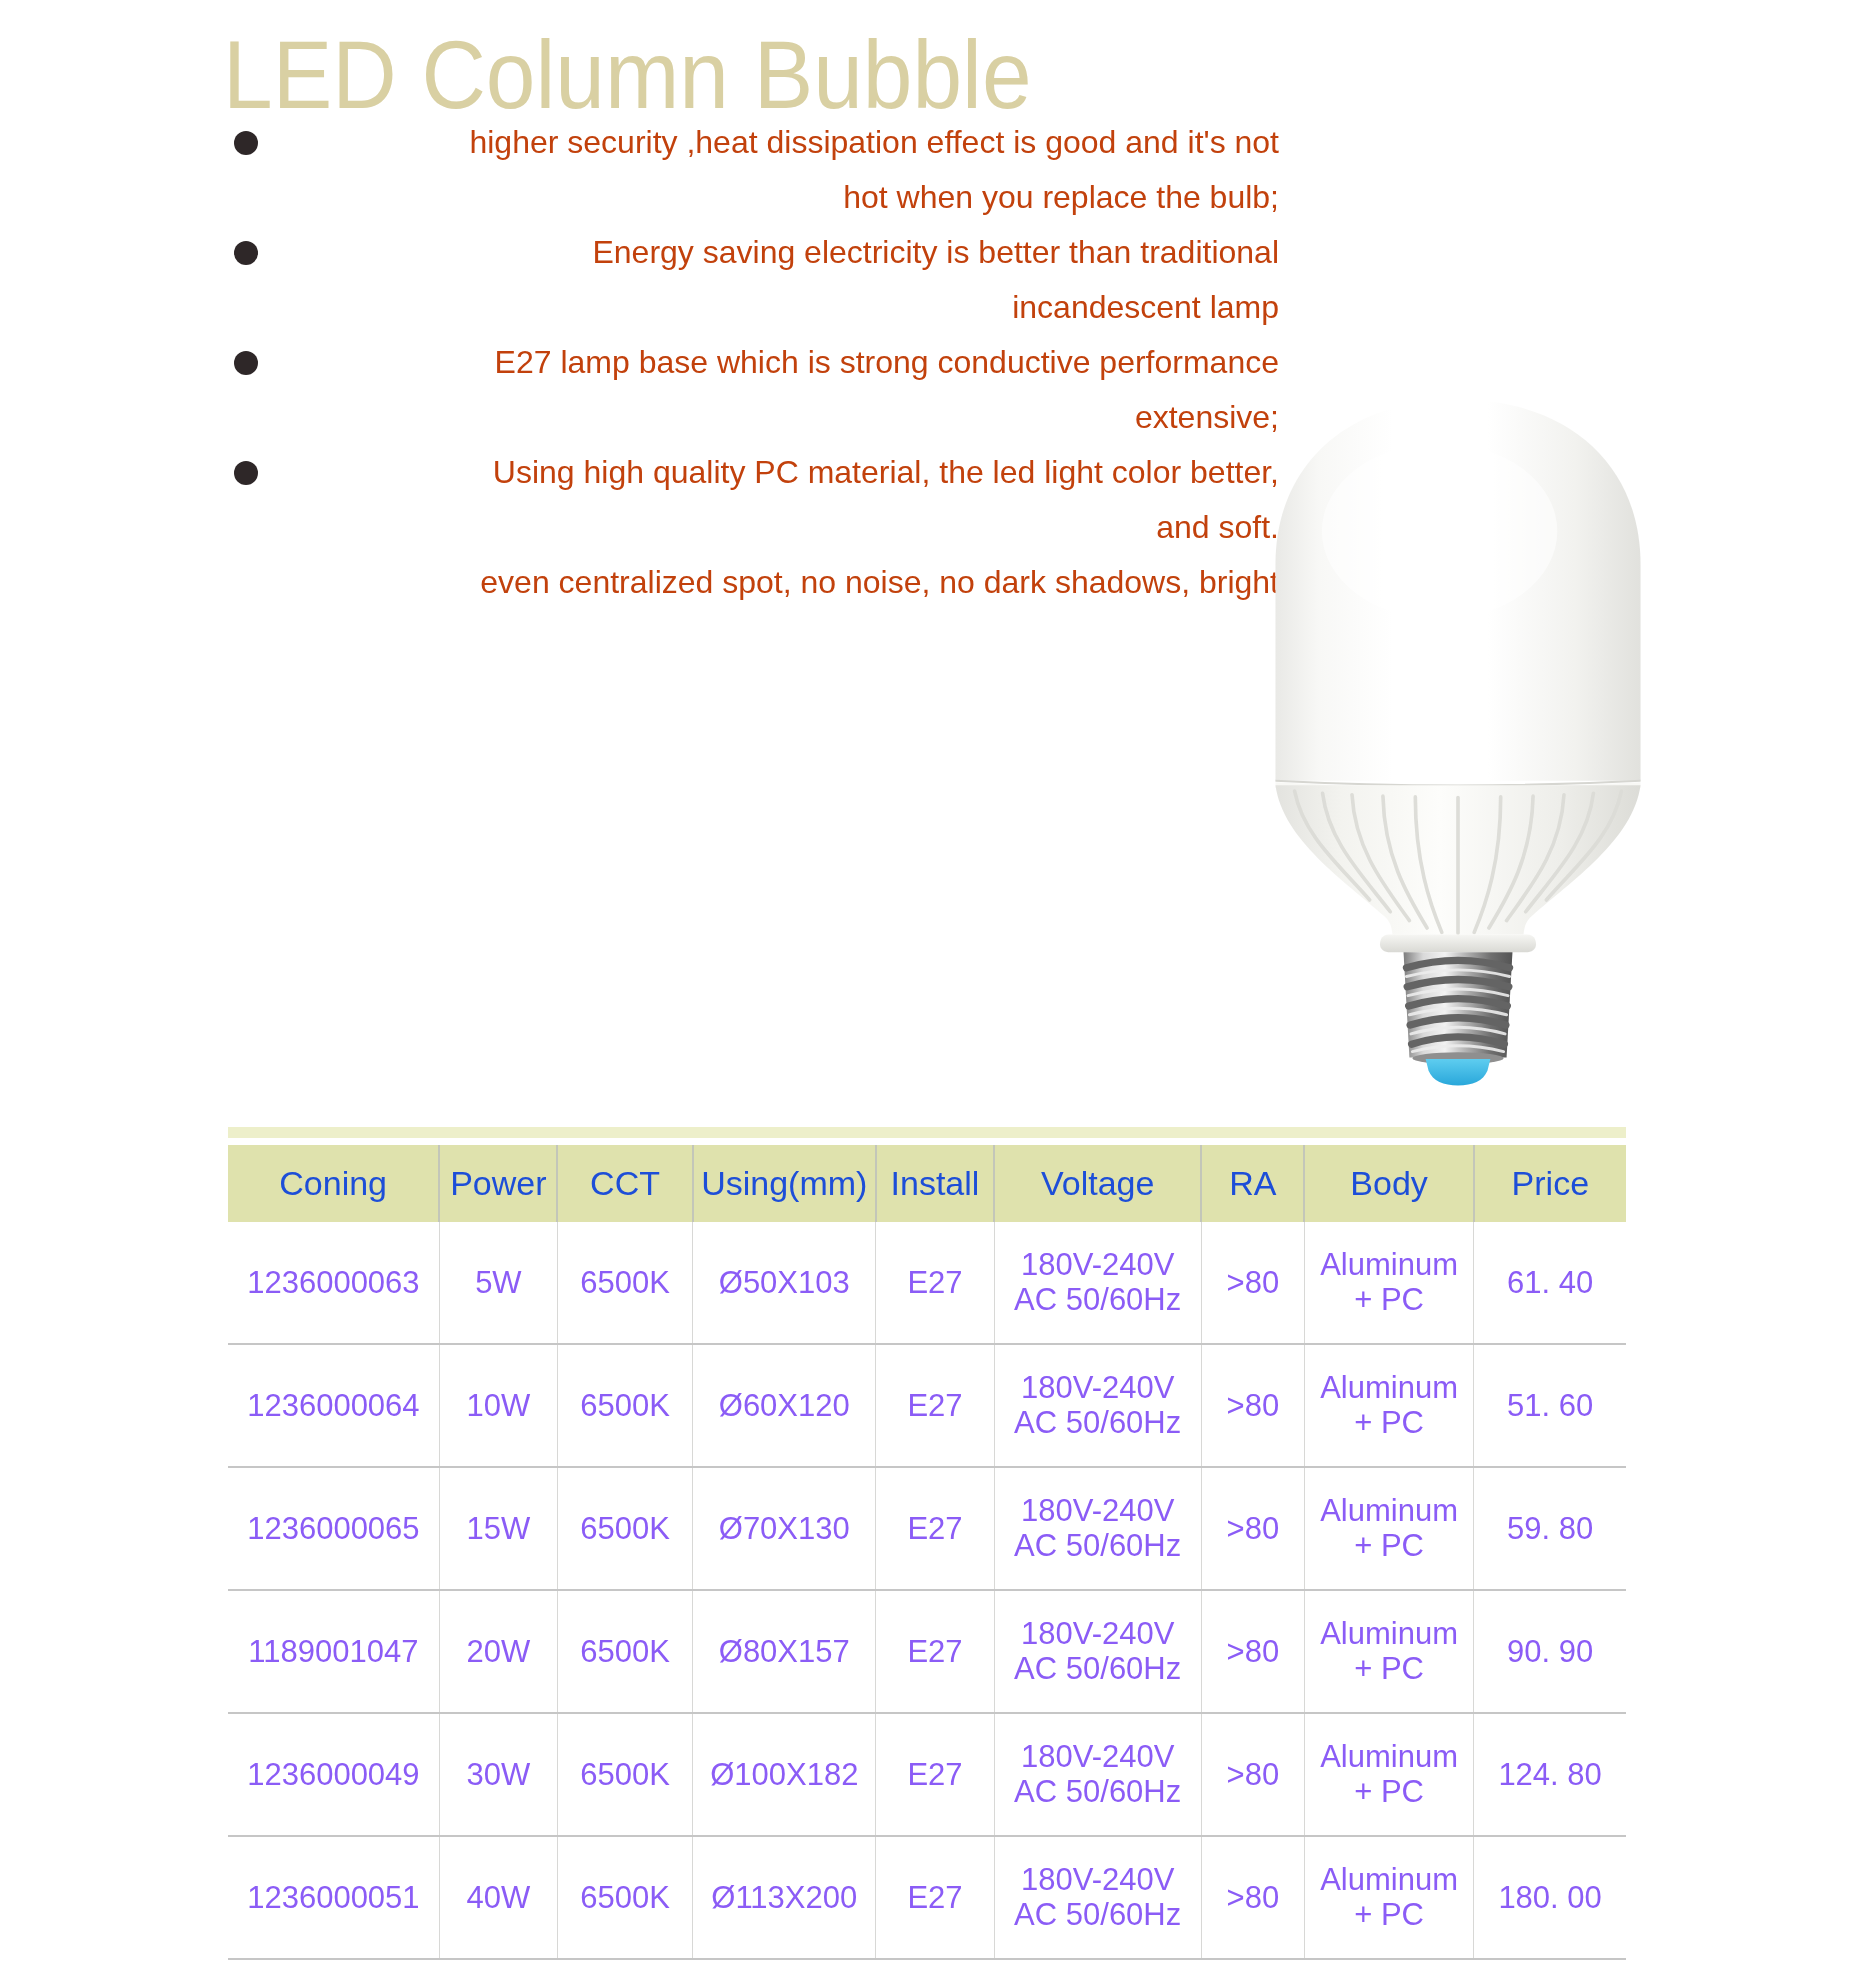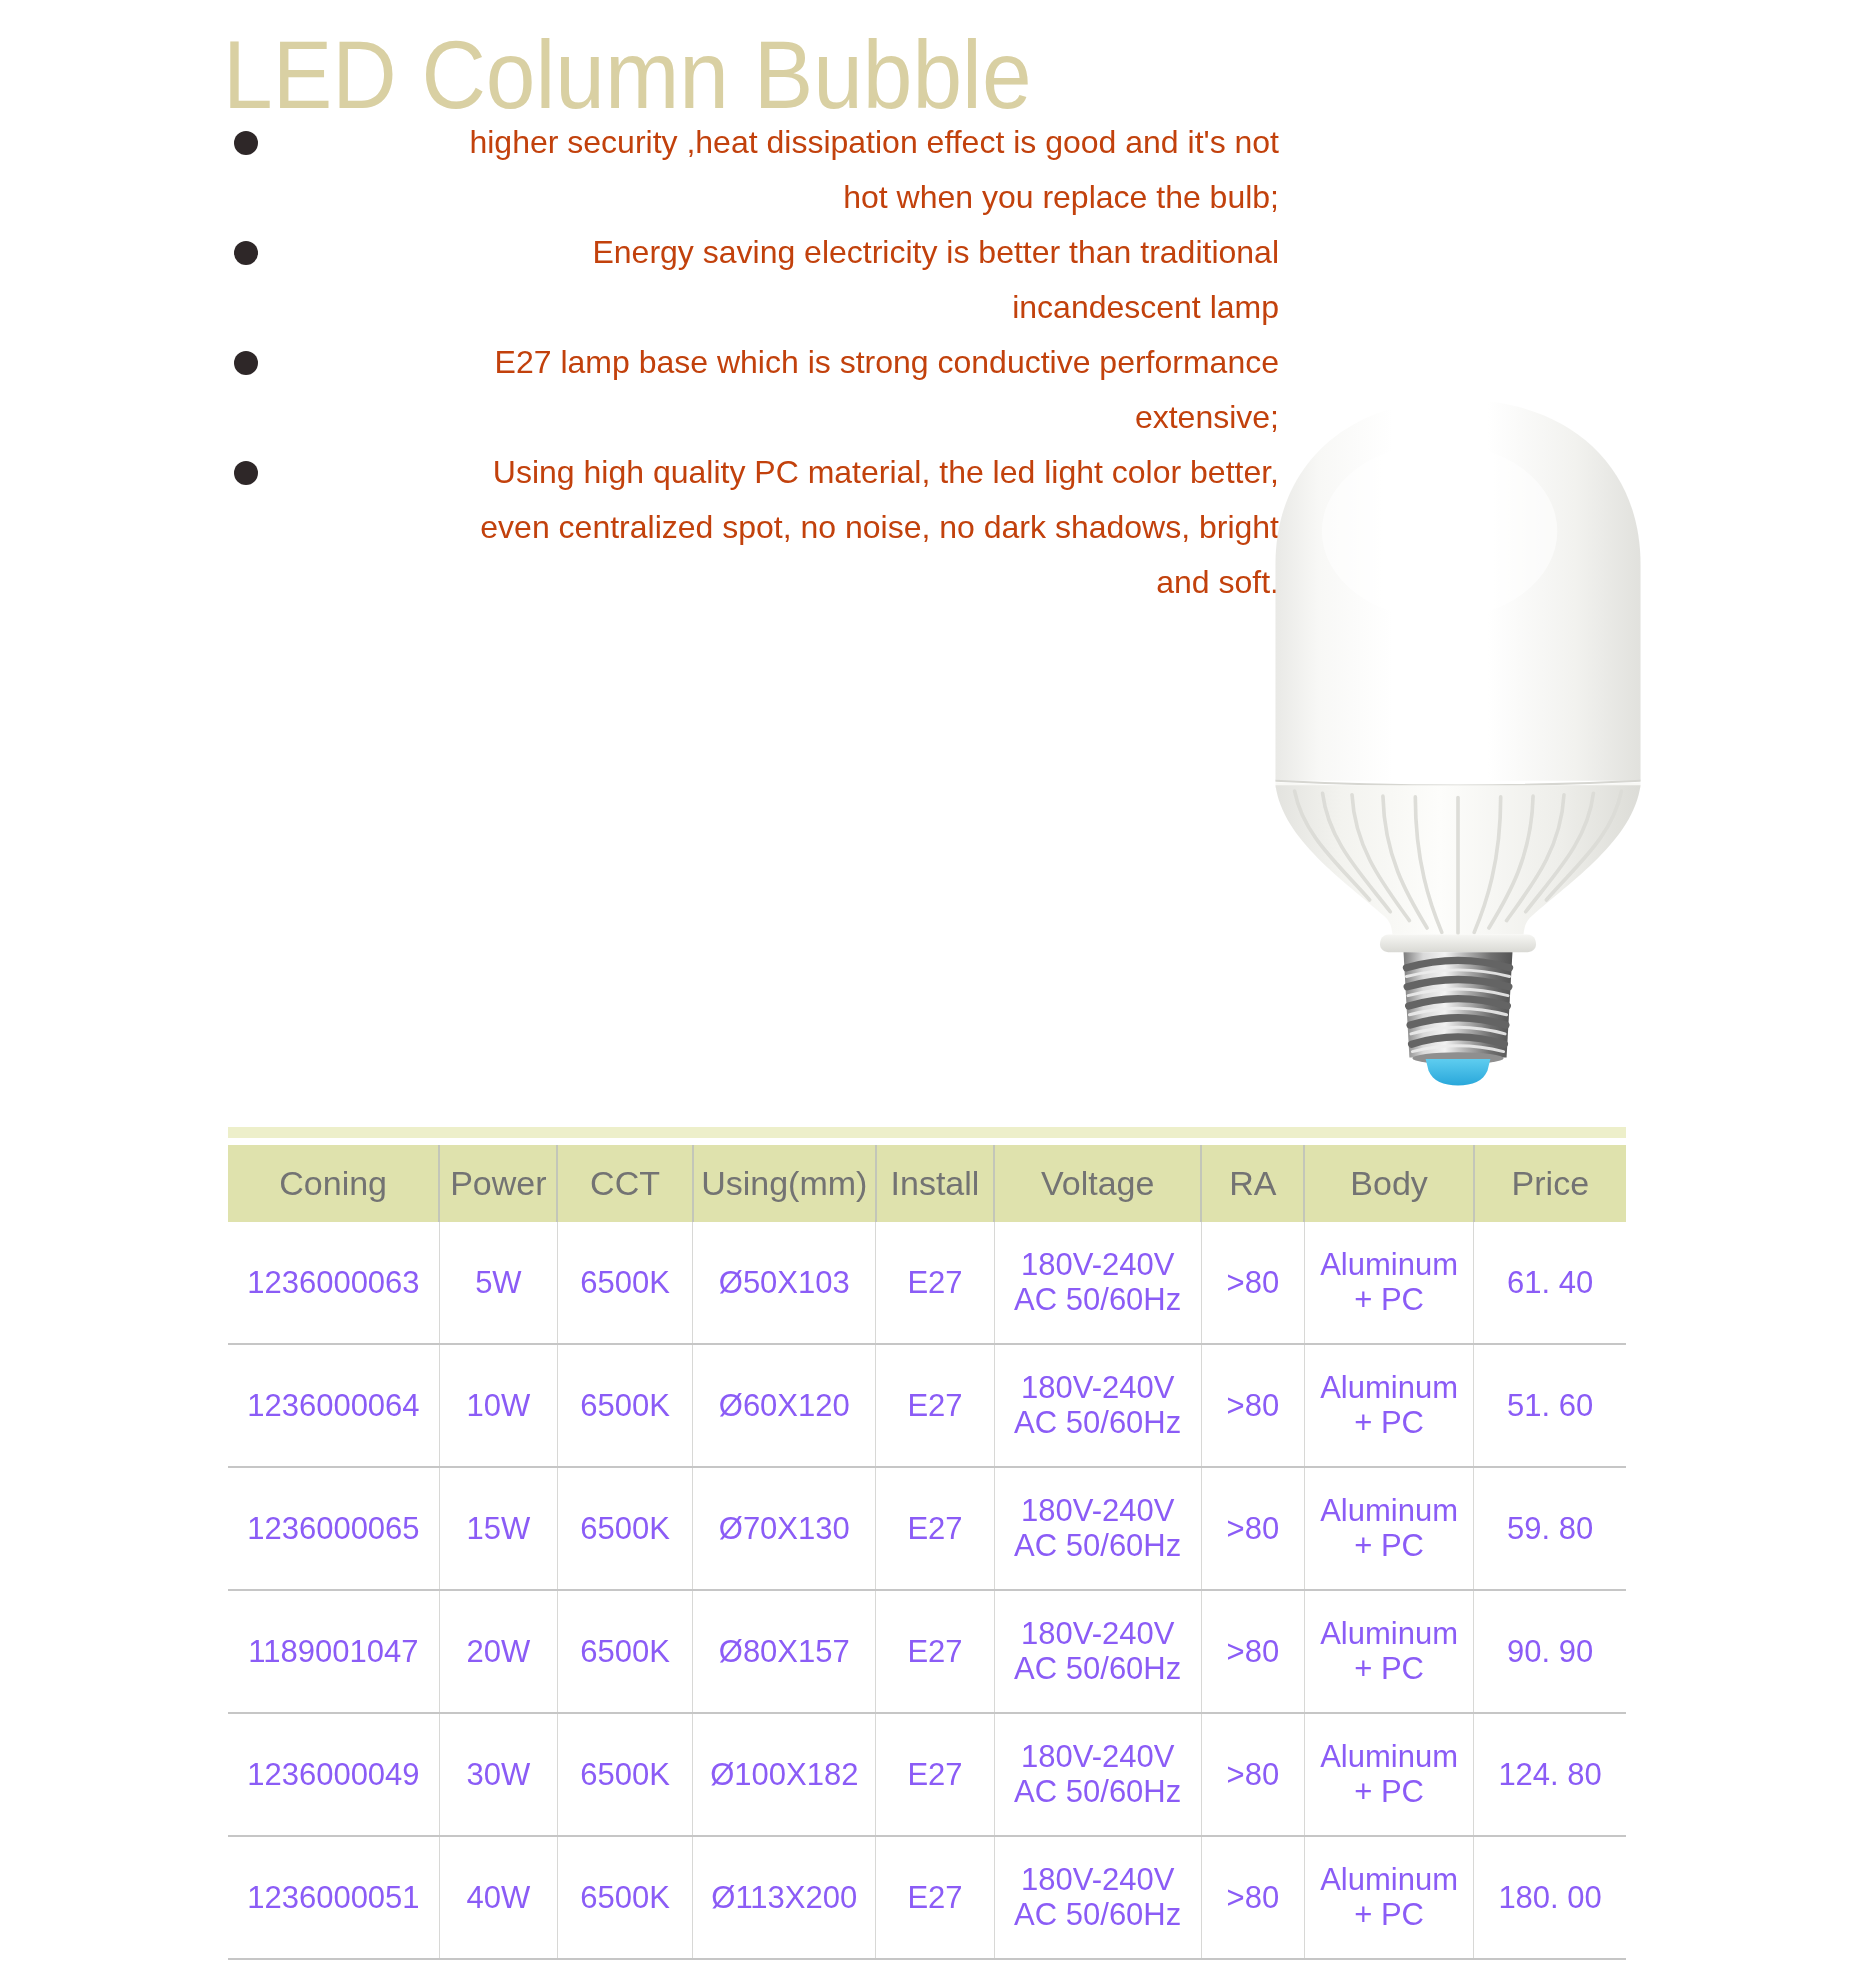--- a/index.html
+++ b/index.html
@@ -23,21 +23,21 @@
 
   
   .bulb{position:absolute;left:1274px;top:395px;width:368px;height:692px;}
   .bulb svg{display:block;width:100%;height:100%;}
 
   
   .spec{position:absolute;left:228px;top:1127px;width:1398px;}
   .band{height:11px;background:#edefca;margin-bottom:6.6px;}
   table.spec-table{border-collapse:collapse;table-layout:fixed;width:1398px;}
   .spec-table th{
-    background:#dfe2ad;height:77px;font-size:34px;font-weight:400;color:#737373;
+    background:#dfe2ad;height:77px;font-size:34px;font-weight:400;color:#1d4ed8;
     text-align:center;vertical-align:middle;border-left:2.2px solid #c3c6b9;padding:0;
   }
   .spec-table th:first-child{border-left:none;}
   .spec-table td{
     height:121px;font-size:31px;line-height:35px;color:#8b5cf6;text-align:center;
     vertical-align:middle;border-left:1.5px solid #d8d8d6;border-bottom:2.2px solid #c6c6c6;
     padding:0 7.4px;overflow:hidden;
   }
   .spec-table td:first-child{border-left:none;}
 </style>
@@ -60,22 +60,22 @@
       <div class="fline cont">incandescent lamp</div>
     </li>
     <li>
       <span class="dot"></span>
       <div class="fline">E27 lamp base which is strong conductive performance</div>
       <div class="fline cont">extensive;</div>
     </li>
     <li>
       <span class="dot"></span>
       <div class="fline">Using high quality PC material, the led light color better,</div>
+      <div class="fline cont">and soft.</div>
       <div class="fline cont">even centralized spot, no noise, no dark shadows, bright</div>
-      <div class="fline cont">and soft.</div>
     </li>
   </ul>
 
   <div class="bulb">
     <svg viewBox="0 0 500 940" xmlns="http://www.w3.org/2000/svg">
       <defs>
         <linearGradient id="gBody" x1="0" y1="0" x2="1" y2="0">
           <stop offset="0" stop-color="#e9e9e6"></stop>
           <stop offset="0.12" stop-color="#f8f8f6"></stop>
           <stop offset="0.32" stop-color="#ffffff"></stop>

